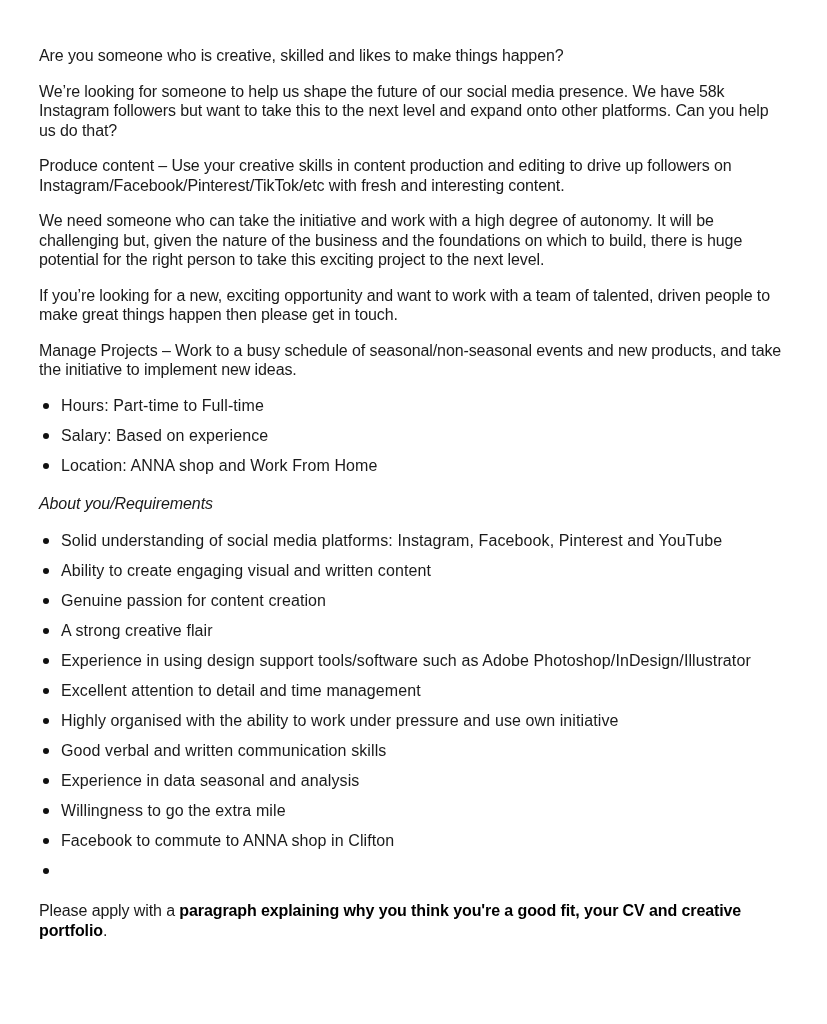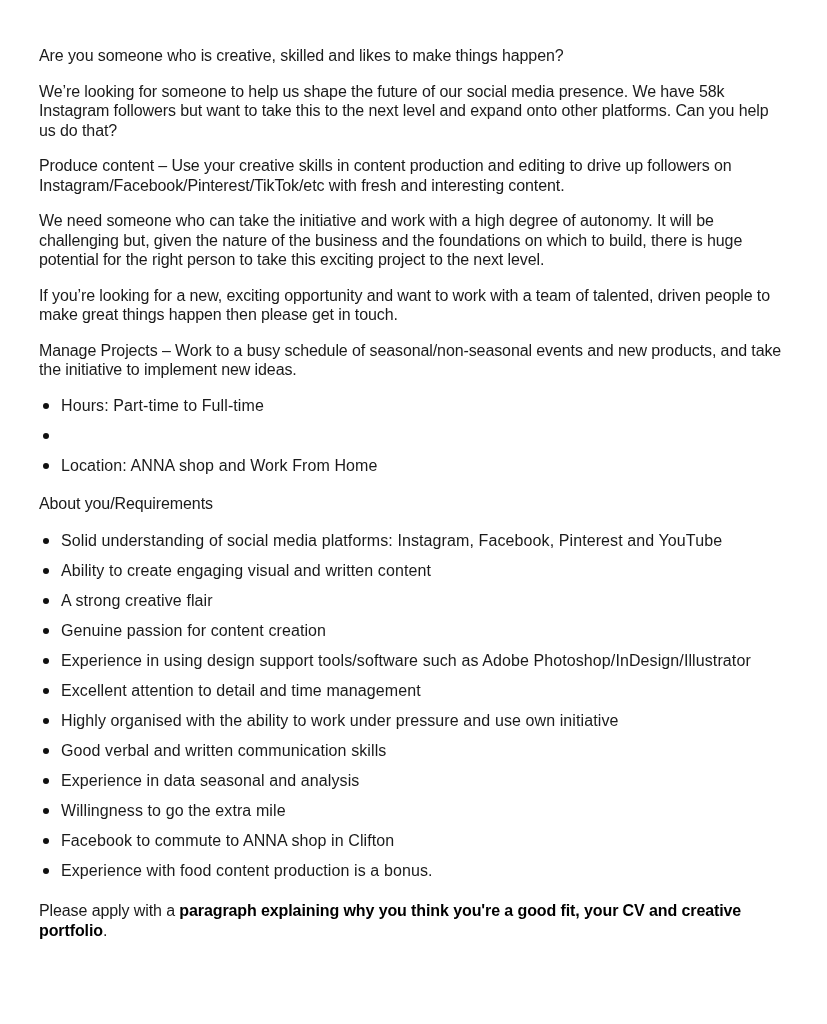--- a/index.html
+++ b/index.html
@@ -13,53 +13,53 @@
   .page { position: relative; padding: 38px 40px 0 39px; }
   p { margin: 0 0 16px 0; letter-spacing: -0.1px; }
   p.first { margin-top: 8px; }
   ul { list-style: none; margin: 0; padding: 0; }
   ul li { position: relative; padding-left: 22px; height: 30px; line-height: 19.5px; letter-spacing: 0.1px; }
   ul li .bullet {
     position: absolute; left: 4px; top: 7px;
     width: 6px; height: 6px; border-radius: 50%; background: #111;
   }
   ul.details { margin-top: 2px; margin-bottom: 8px; }
-  .req-heading { margin: 6px 0 18px 0; }
+  .req-heading { margin: 6px 0 18px 0; font-style: italic; }
   ul.reqs { margin-bottom: 10px; }
   .apply { margin-top: 6px; }
   .apply b { font-weight: 700; color: #000; }
 </style>
 </head>
 <body>
 
 <div class="page">
   <p class="first">Are you someone who is creative, skilled and likes to make things happen?</p>
   <p>We’re looking for someone to help us shape the future of our social media presence. We have 58k Instagram followers but want to take this to the next level and expand onto other platforms. Can you help us do that?</p>
   <p>Produce content – Use your creative skills in content production and editing to drive up followers on Instagram/Facebook/Pinterest/TikTok/etc with fresh and interesting content.</p>
   <p>We need someone who can take the initiative and work with a high degree of autonomy. It will be challenging but, given the nature of the business and the foundations on which to build, there is huge potential for the right person to take this exciting project to the next level.</p>
   <p>If you’re looking for a new, exciting opportunity and want to work with a team of talented, driven people to make great things happen then please get in touch.</p>
   <p>Manage Projects – Work to a busy schedule of seasonal/non-seasonal events and new products, and take the initiative to implement new ideas.</p>
 
   <ul class="details">
     <li><span class="bullet"></span><span>Hours: Part-time to Full-time</span></li>
-    <li><span class="bullet"></span></li>
+    <li><span class="bullet"></span><span>Salary: Based on experience</span></li>
     <li><span class="bullet"></span><span>Location: ANNA shop and Work From Home</span></li>
   </ul>
 
   <p class="req-heading">About you/Requirements</p>
 
   <ul class="reqs">
     <li><span class="bullet"></span><span>Solid understanding of social media platforms: Instagram, Facebook, Pinterest and YouTube</span></li>
     <li><span class="bullet"></span><span>Ability to create engaging visual and written content</span></li>
+    <li><span class="bullet"></span><span>Genuine passion for content creation</span></li>
     <li><span class="bullet"></span><span>A strong creative flair</span></li>
-    <li><span class="bullet"></span><span>Genuine passion for content creation</span></li>
     <li><span class="bullet"></span><span>Experience in using design support tools/software such as Adobe Photoshop/InDesign/Illustrator</span></li>
     <li><span class="bullet"></span><span>Excellent attention to detail and time management</span></li>
     <li><span class="bullet"></span><span>Highly organised with the ability to work under pressure and use own initiative</span></li>
     <li><span class="bullet"></span><span>Good verbal and written communication skills</span></li>
     <li><span class="bullet"></span><span>Experience in data seasonal and analysis</span></li>
     <li><span class="bullet"></span><span>Willingness to go the extra mile</span></li>
     <li><span class="bullet"></span><span>Facebook to commute to ANNA shop in Clifton</span></li>
-    <li><span class="bullet"></span><span>Experience with food content production is a bonus.</span></li>
+    <li><span class="bullet"></span></li>
   </ul>
 
   <p class="apply"><span>Please apply with a </span><b>paragraph explaining why you think you're a good fit, your CV and creative portfolio</b><span>.</span></p>
 </div>
 
 </body></html>

